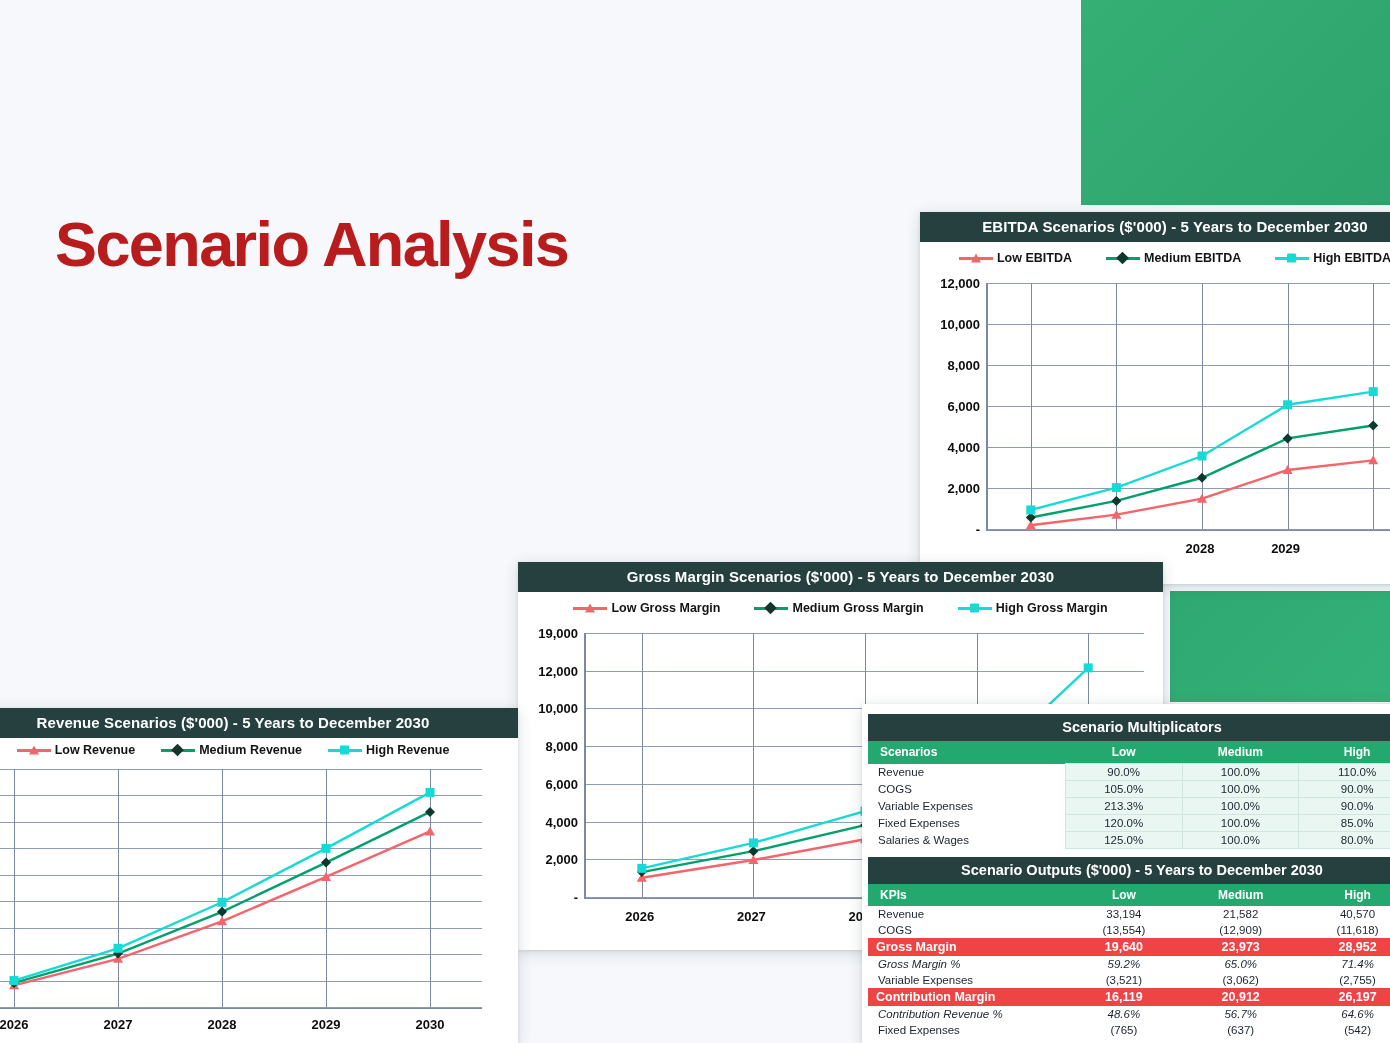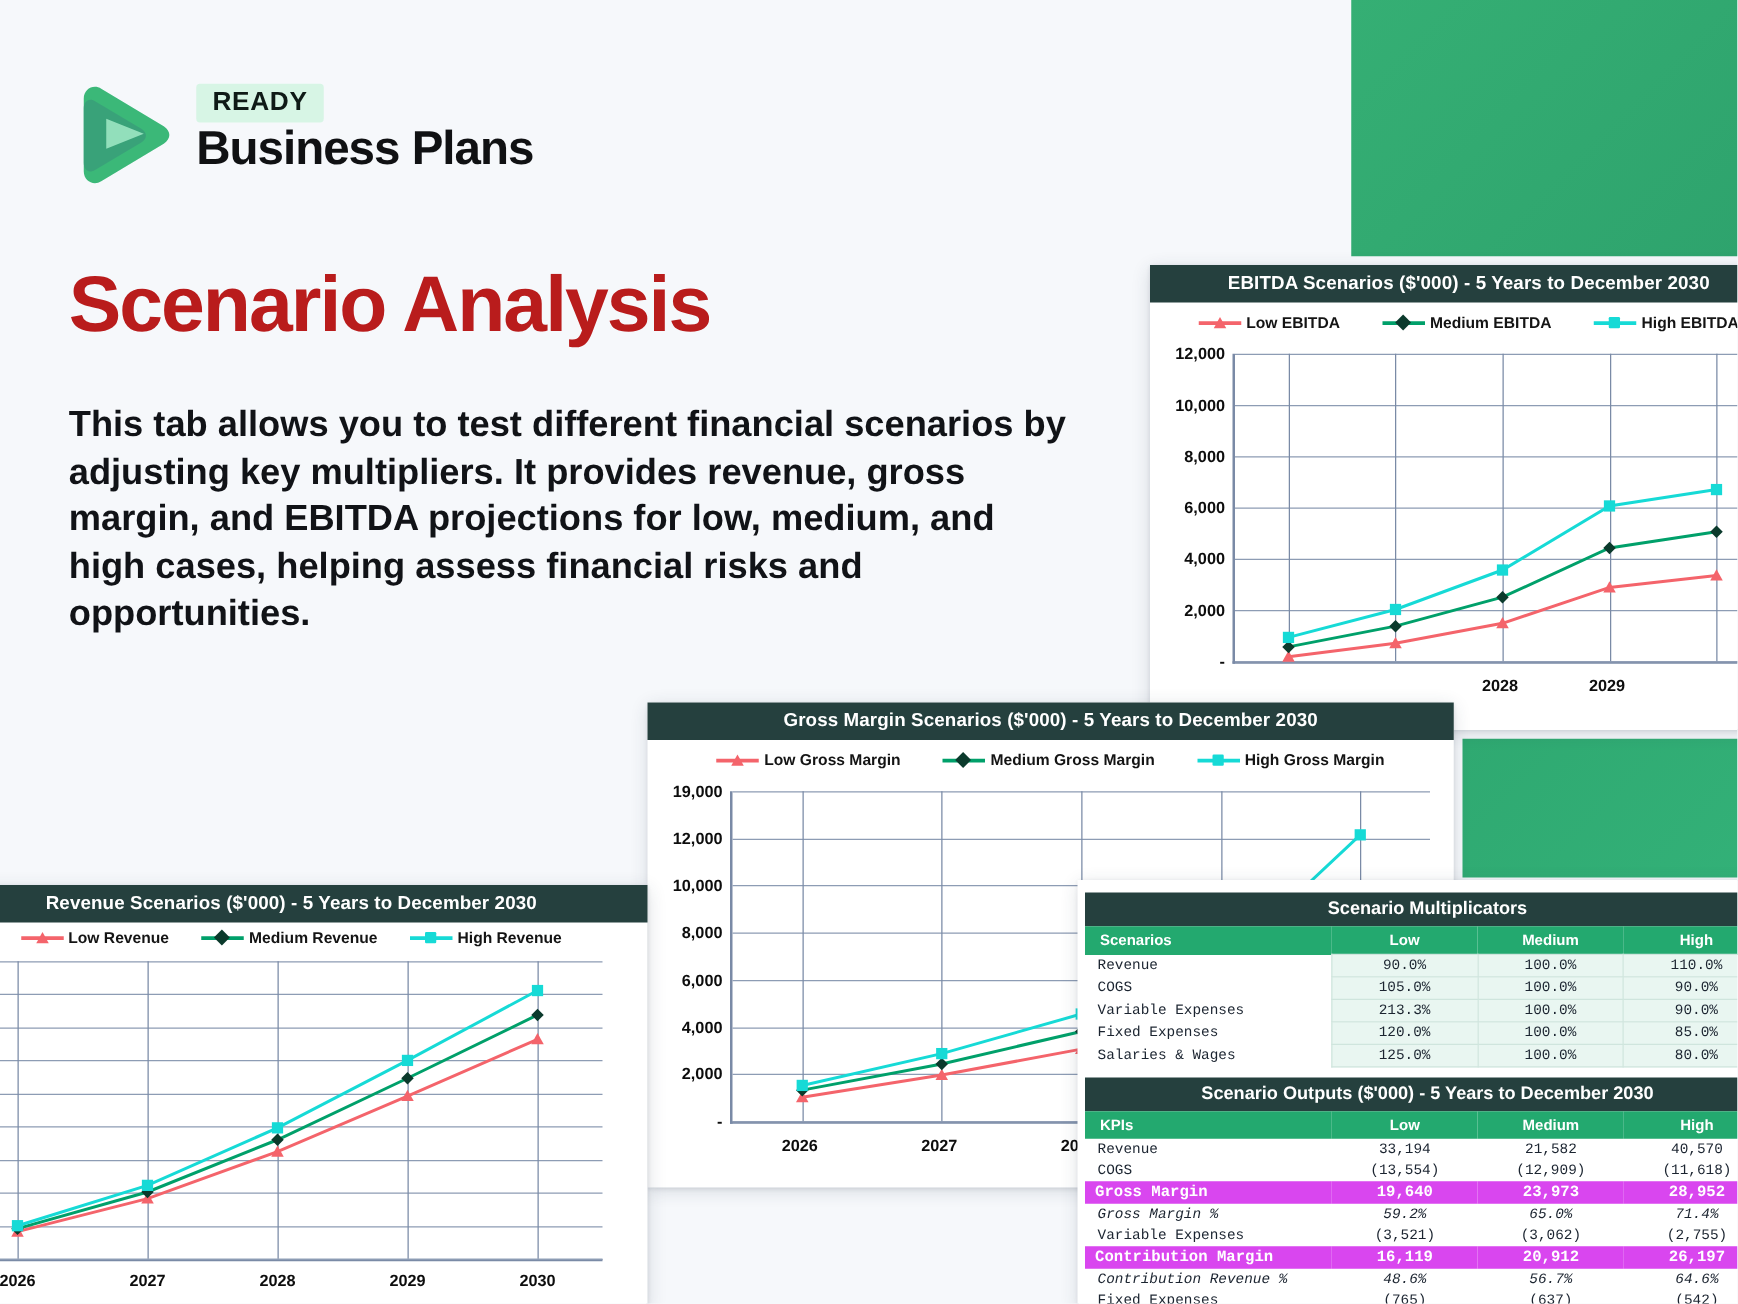--- a/index.html
+++ b/index.html
@@ -81,53 +81,39 @@
   .tbl-head-dark {
     background: #25403e; color: #fff; text-align: center;
     font-size: 14.5px; font-weight: 700; padding: 5px 0 6px 0; white-space: nowrap;
   }
   table.xl { width: 100%; border-collapse: collapse; font-size: 11.5px; color: #1b2430; }
   table.xl th {
     background: #23a96f; color: #ffffff; font-weight: 700; font-size: 12px;
     padding: 4px 8px; text-align: center; white-space: nowrap;
   }
   table.xl th.lbl { text-align: left; padding-left: 12px; }
-  table.xl td { padding: 2px 8px; text-align: center; white-space: nowrap; font-family: Liberation Mono, monospace; }
+  table.xl td { padding: 2px 8px; text-align: center; white-space: nowrap; }
   table.xl td.lbl { text-align: left; padding-left: 10px; }
   td.valcell { background: #e9f6f1; border: 1px solid #cfe5dd; }
-  tr.hl td { background: #d946ef; color: #ffffff; font-weight: 700; font-size: 12.5px; }
+  tr.hl td { background: #ef4444; color: #ffffff; font-weight: 700; font-size: 12.5px; }
   tr.hl td.lbl { padding-left: 8px; }
   td.ital { font-style: italic; }
   td.lbl.indent { padding-left: 22px; font-style: italic; }
   td.lbl.indent2 { padding-left: 14px; }
 </style>
 </head>
 <body>
 
 <div id="page">
 
   <div class="green-block-tr"></div>
   <div class="green-block-mr"></div>
 
-  <div class="logo-wrap">
-    <div class="logo-mark">
-      <svg width="86" height="92" viewBox="0 0 86 92">
-        <path d="M12 22 C12 14 20 10 26 14 L76 44 C82 48 82 54 76 58 L26 88 C20 92 12 88 12 80 Z" fill="#3bb878"></path>
-        <path d="M12 30 C12 24 16 21 21 24 L58 46 C63 49 63 54 58 57 L21 79 C16 82 12 79 12 73 Z" fill="#3a9f79" opacity="0.92"></path>
-        <path d="M30 38 L60 50 L30 62 Z" fill="#9ce6c2" opacity="0.9"></path>
-      </svg>
-    </div>
-    <div class="logo-text">
-      <span class="ready-badge">READY</span>
-      <span class="brand-name">Business Plans</span>
-    </div>
-  </div>
 
   <div class="headline">Scenario Analysis</div>
-  <div class="body-copy">This tab allows you to test different financial scenarios by adjusting key multipliers. It provides revenue, gross margin, and EBITDA projections for low, medium, and high cases, helping assess financial risks and opportunities.</div>
 
   <div class="panel" id="panel-ebitda" style="left:920px; top:212px; width:510px; height:372px;">
     <div class="panel-title">EBITDA Scenarios ($'000) - 5 Years to December 2030</div>
     <div class="legend">
       <div class="legend-item">
         <span class="lg-line" style="background:#f4646b; color:#f4646b;">
             <i class="lg-mark mk-tri" style="color:#f4646b;"></i>
           </span>
         <span>Low EBITDA</span>
       </div>

